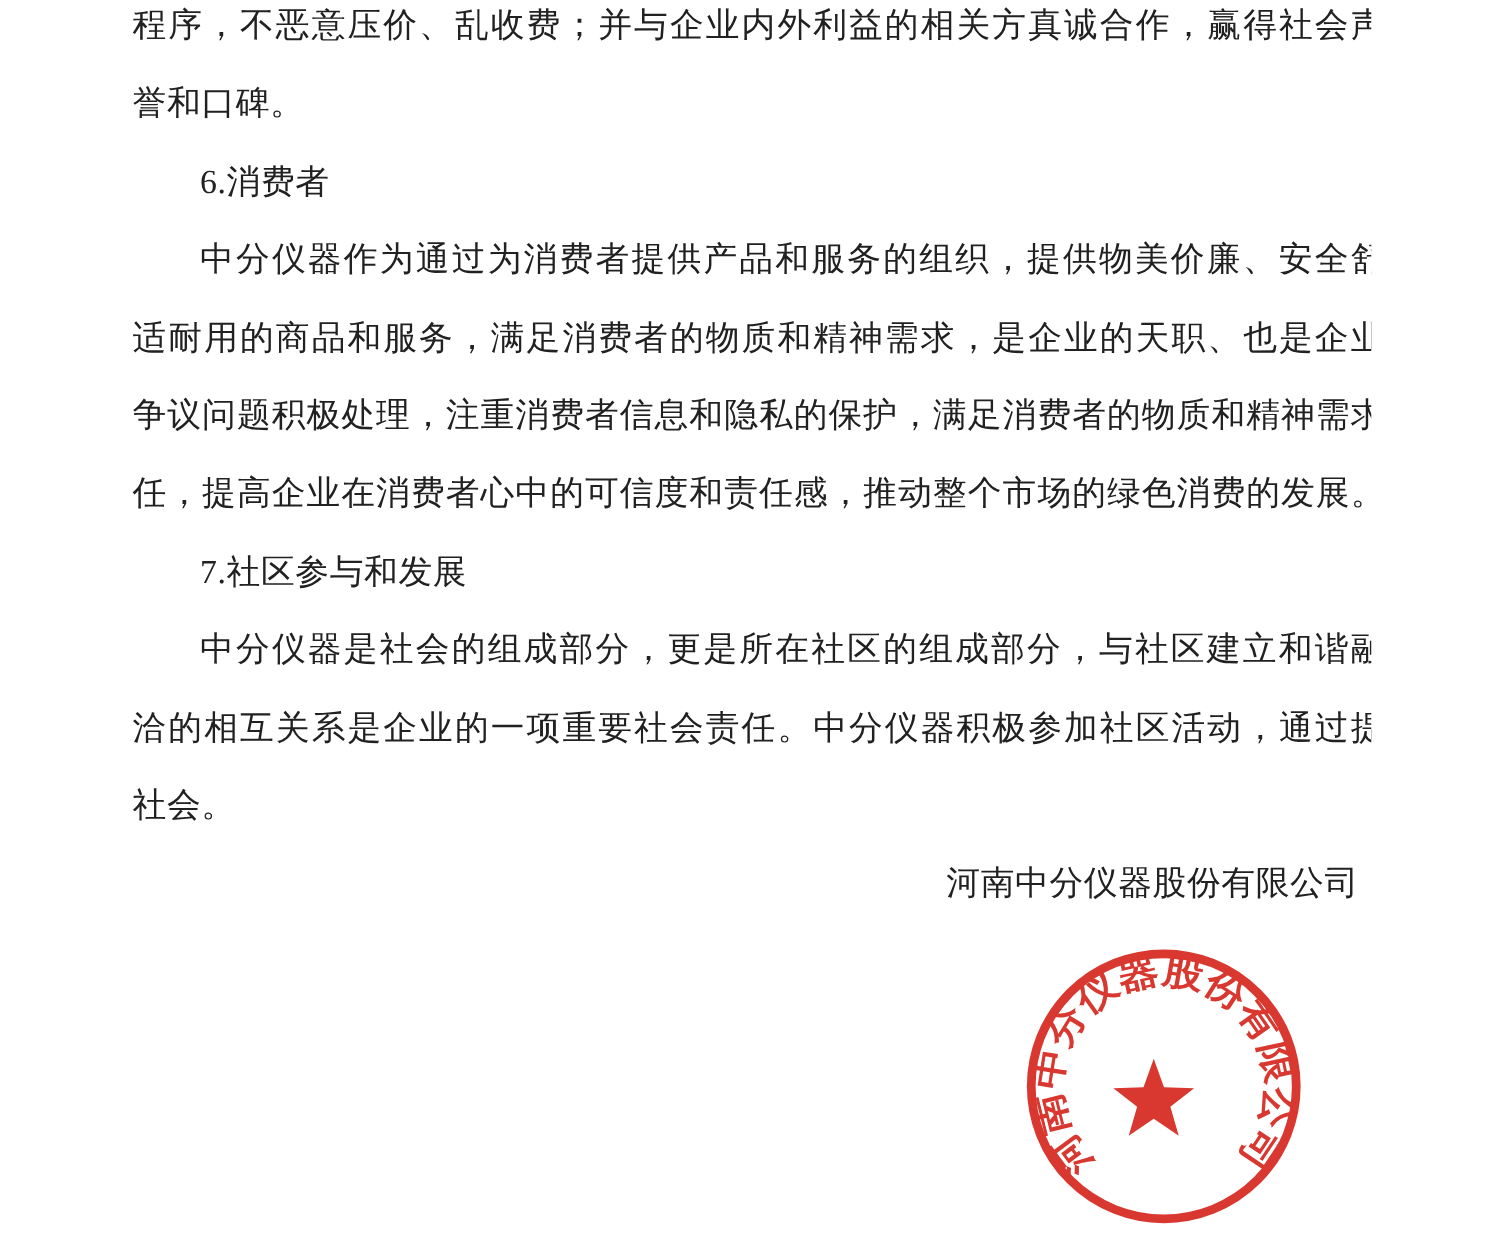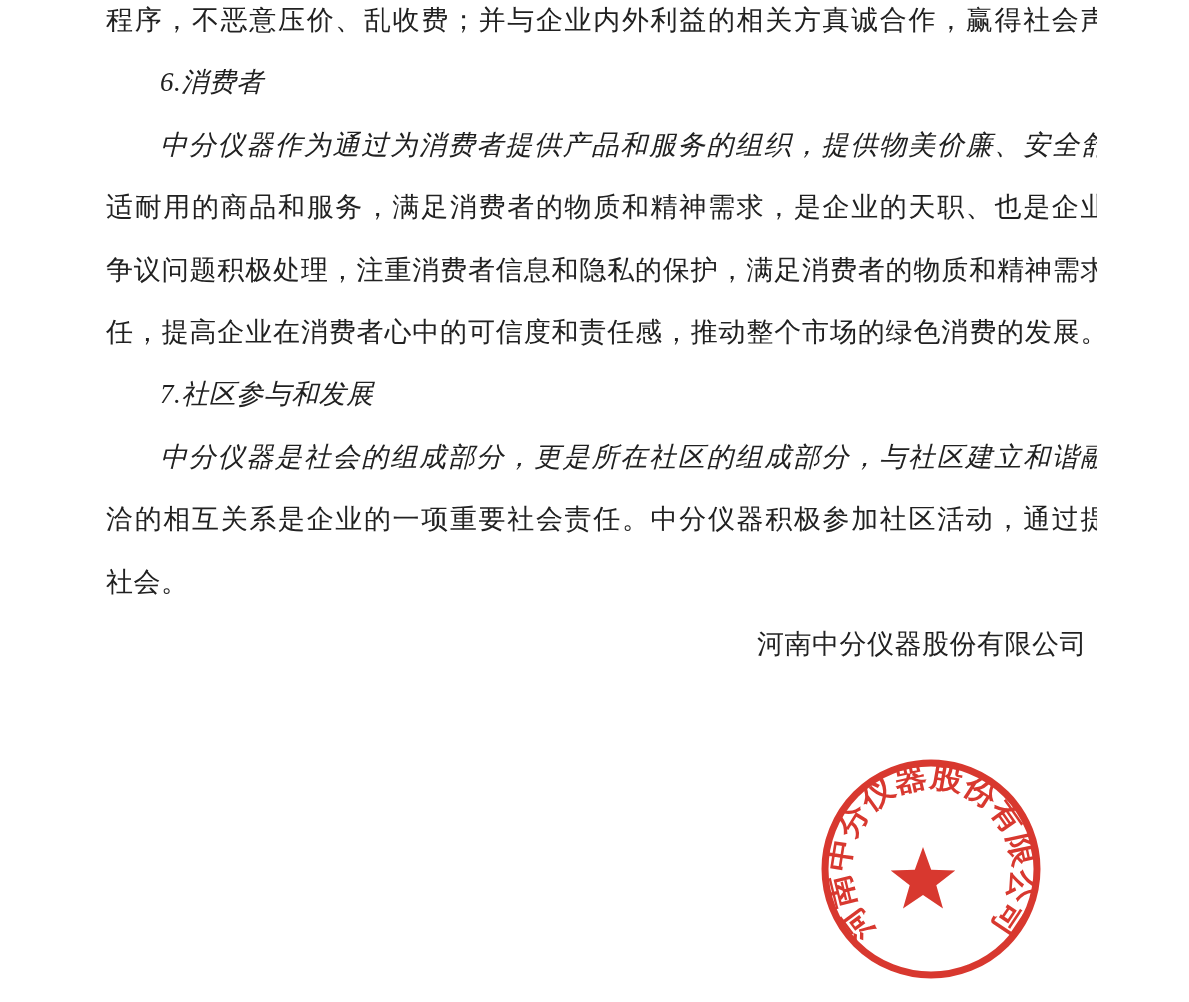--- a/index.html
+++ b/index.html
@@ -30,21 +30,20 @@
     white-space: normal;
     overflow: hidden;
   }
   .ln.justify {
     text-align: justify;
     text-align-last: justify;
     text-justify: inter-character;
   }
   .ln.indent {
     text-indent: 54px;
-    font-style: italic;
   }
   .ln.sig-company {
     text-align: right;
     padding-right: 21px;
   }
   .ln.sig-date {
     text-align: right;
     padding-right: 11px;
     letter-spacing: 1px;
   }
@@ -63,20 +62,21 @@
     font-weight: bold;
   }
 </style>
 </head>
 <body>
 
 <div class="page">
 
   <div class="doc-text">
     <div class="ln justify">程序，不恶意压价、乱收费；并与企业内外利益的相关方真诚合作，赢得社会声</div>
+    <div class="ln">誉和口碑。</div>
     <div class="ln indent">6.消费者</div>
     <div class="ln indent justify">中分仪器作为通过为消费者提供产品和服务的组织，提供物美价廉、安全舒</div>
     <div class="ln justify">适耐用的商品和服务，满足消费者的物质和精神需求，是企业的天职、也是企业</div>
     <div class="ln justify">争议问题积极处理，注重消费者信息和隐私的保护，满足消费者的物质和精神需求</div>
     <div class="ln justify">任，提高企业在消费者心中的可信度和责任感，推动整个市场的绿色消费的发展。</div>
     <div class="ln indent">7.社区参与和发展</div>
     <div class="ln indent justify">中分仪器是社会的组成部分，更是所在社区的组成部分，与社区建立和谐融</div>
     <div class="ln justify">洽的相互关系是企业的一项重要社会责任。中分仪器积极参加社区活动，通过提</div>
     <div class="ln">社会。</div>
     <div class="ln sig-company">河南中分仪器股份有限公司</div>

